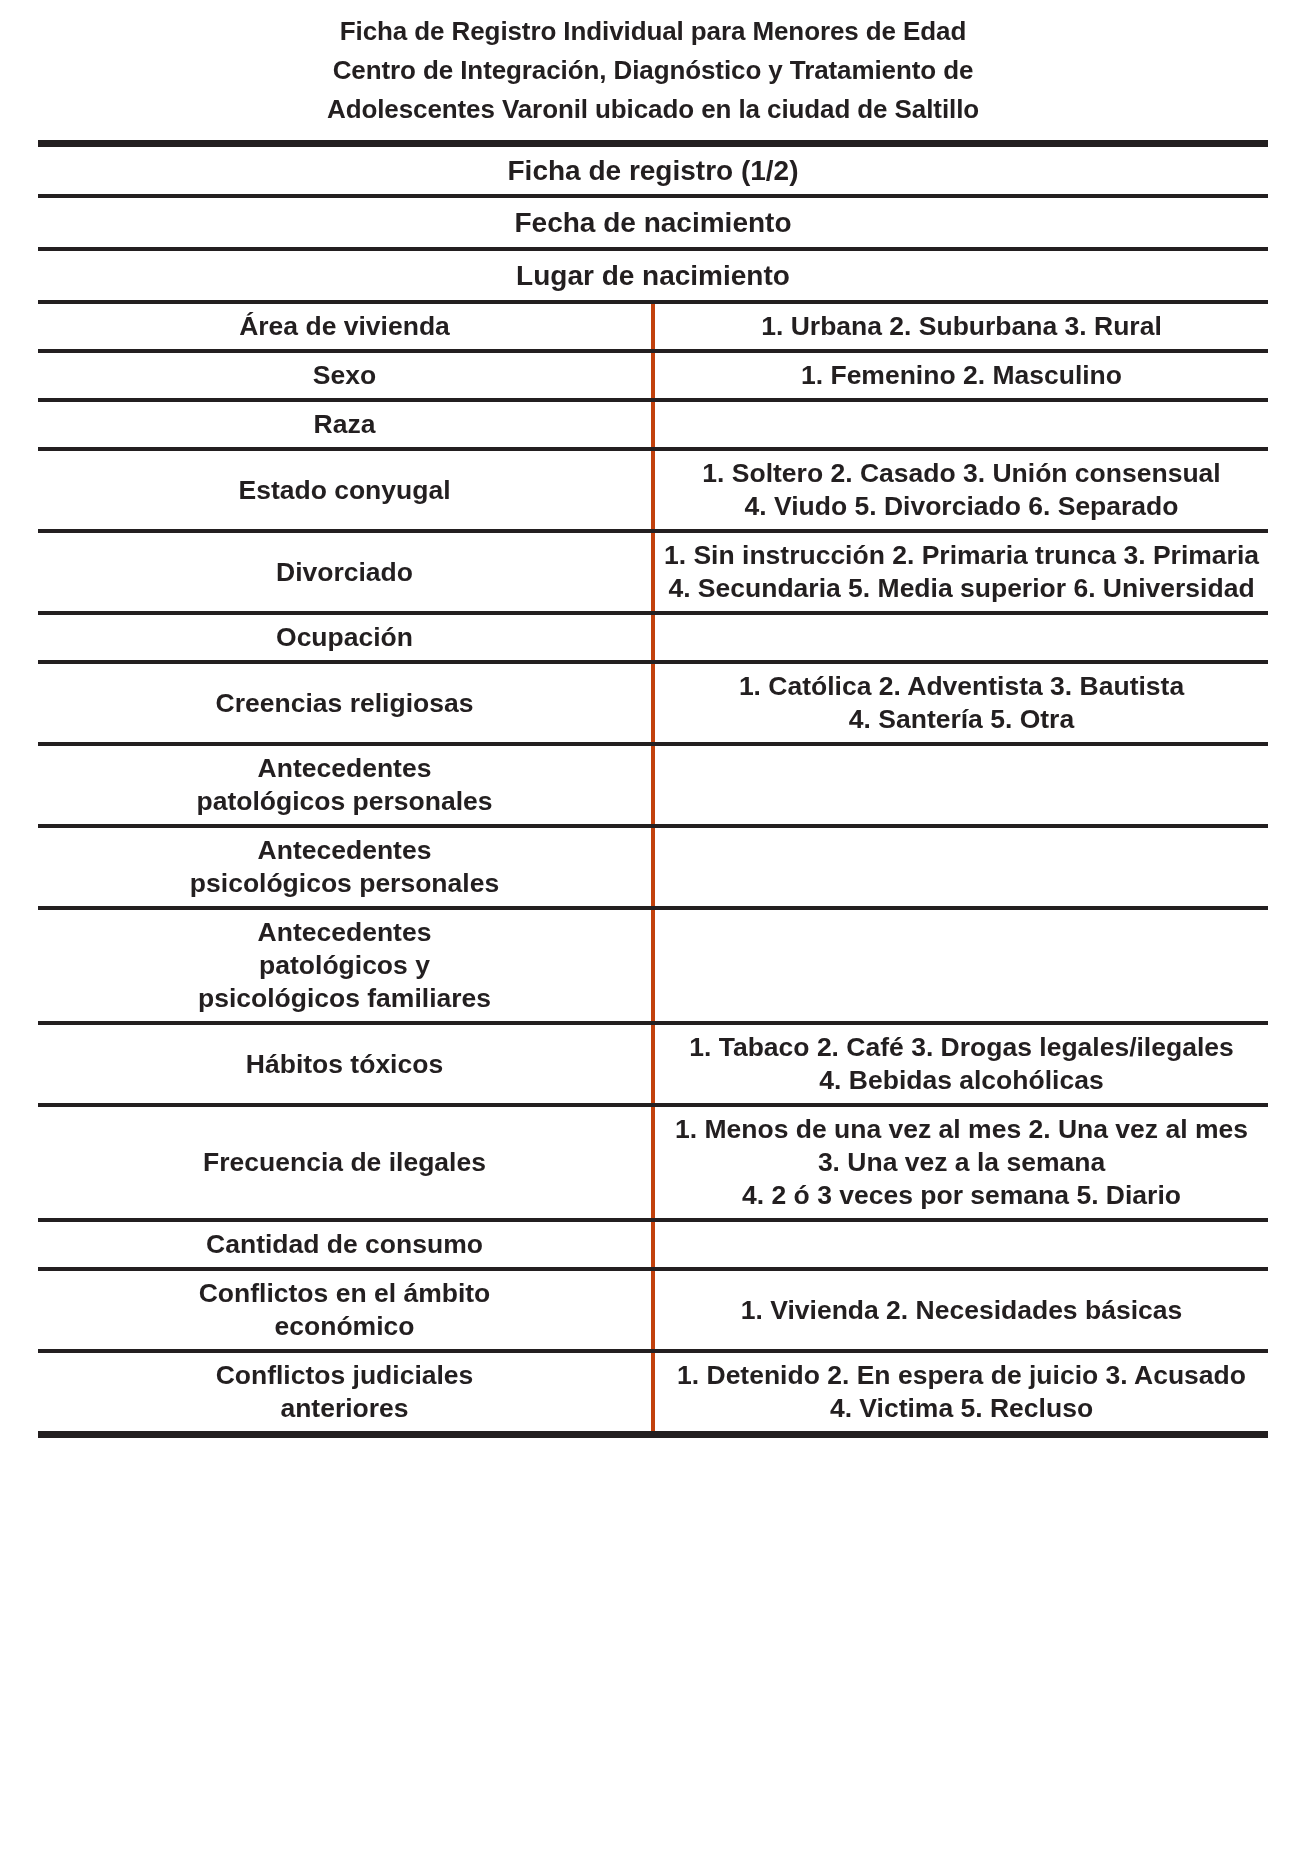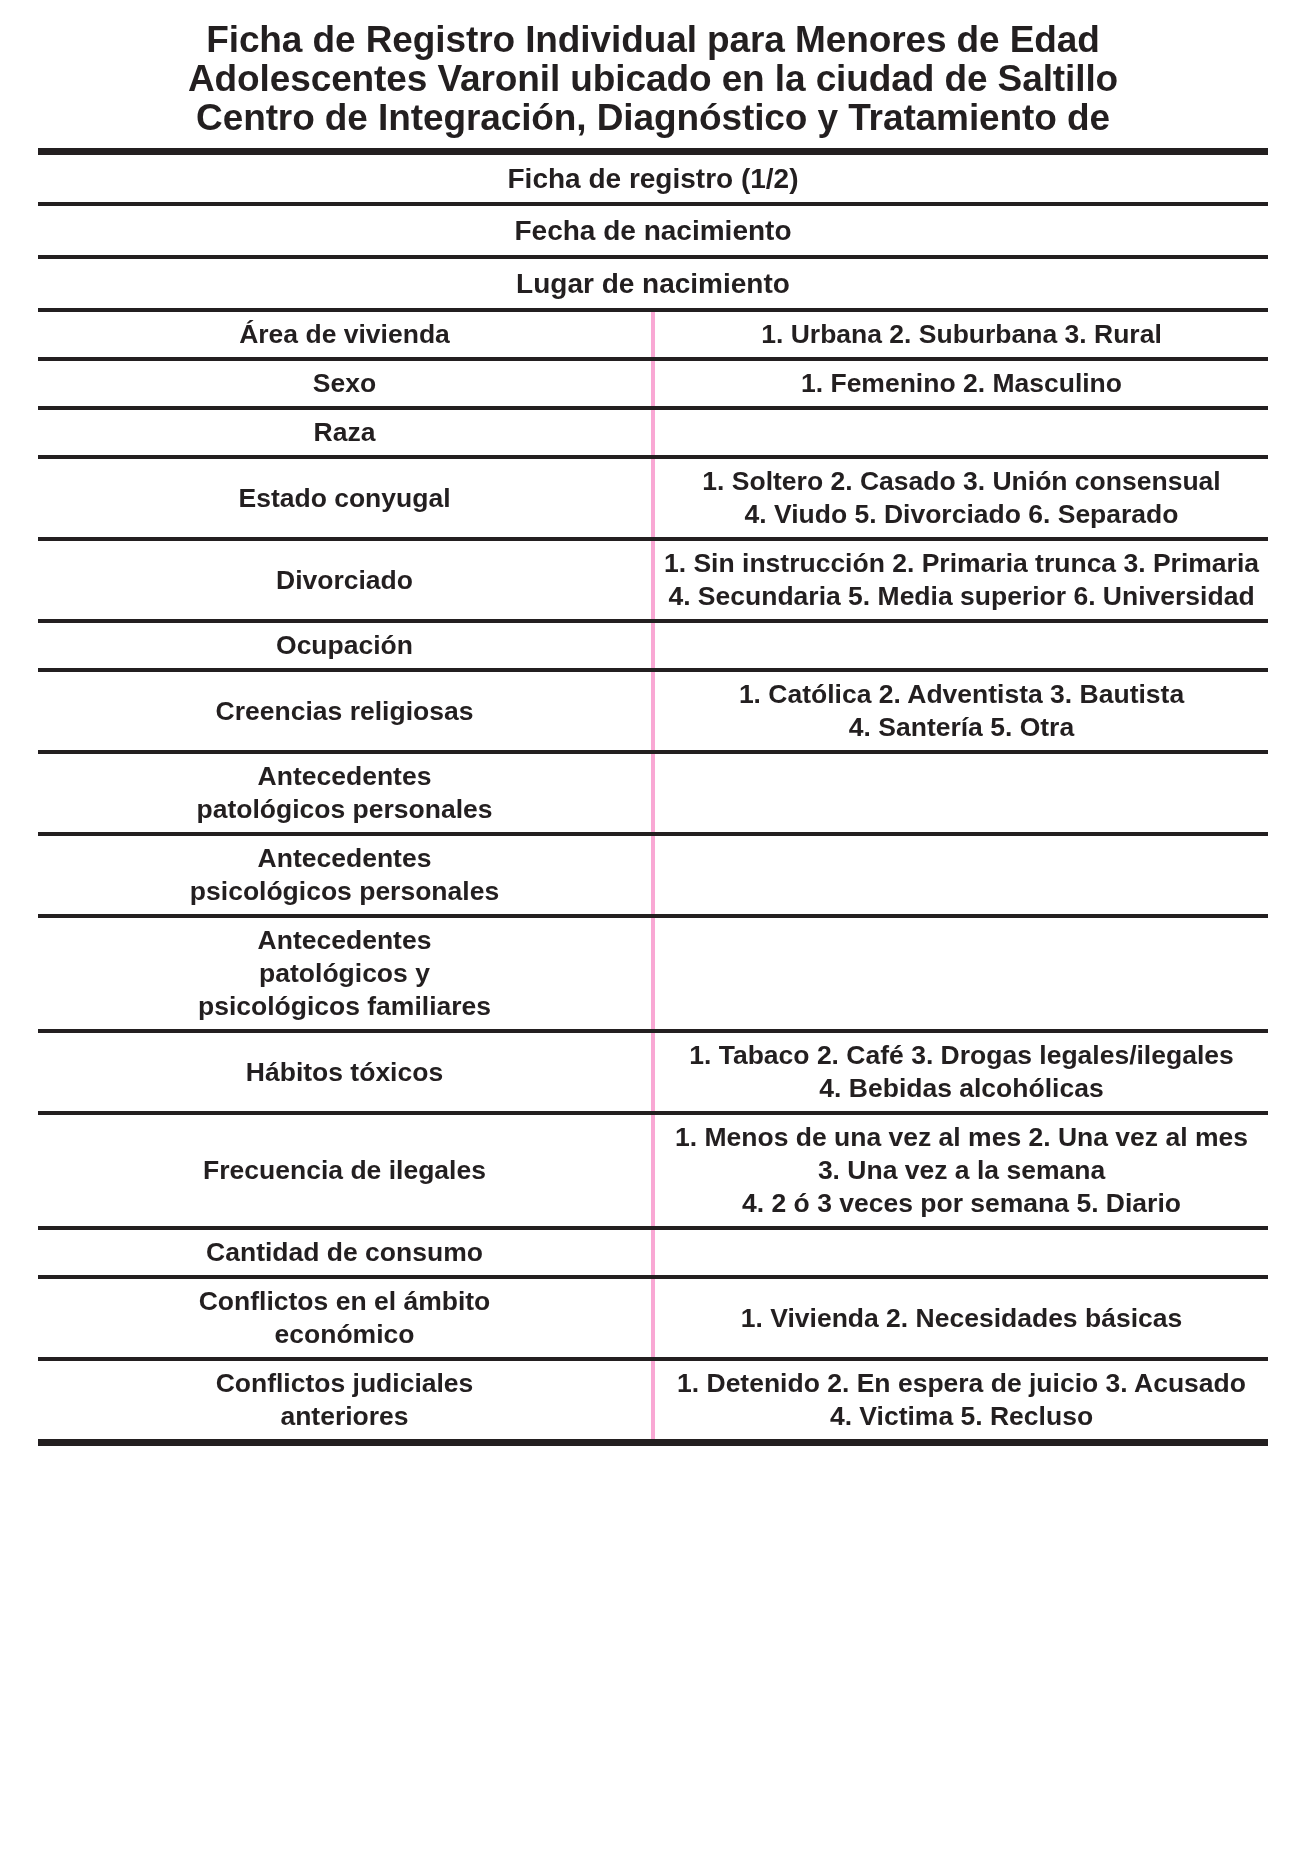--- a/index.html
+++ b/index.html
@@ -18,24 +18,24 @@
   .page {
     position: relative;
     width: 1306px;
     height: 1868px;
     box-sizing: border-box;
     padding: 0;
   }
   
   .doc-title {
     width: 1306px;
-    padding-top: 20px;
+    padding-top: 12px;
     text-align: center;
     font-weight: bold;
-    font-size: 37px;
+    font-size: 26px;
     line-height: 39px;
     letter-spacing: -0.1px;
   }
   .doc-title .tline {
     display: block;
     white-space: nowrap;
   }
 
   
   .ficha-table {
@@ -56,21 +56,21 @@
     color: #231f20;
   }
   
   .ficha-table tr + tr td { border-top: none; }
 
   .row-thick-top td { border-top: 7px solid #231f20 !important; }
   .row-thick-bottom td { border-bottom: 7px solid #231f20 !important; }
 
   .cell-label {
     width: 424px;
-    border-right: 4px solid #f9a8d4;
+    border-right: 4px solid #c2410c;
     padding-left: 8px;
     padding-right: 8px;
   }
   .cell-value {
     width: 798px;
     padding-left: 10px;
     padding-right: 10px;
   }
   .cell-full {
     width: 1222px;
@@ -90,22 +90,22 @@
     font-size: 28px;
   }
 </style>
 </head>
 <body>
 
 <div class="page">
 
   <div class="doc-title">
     <span class="tline">Ficha de Registro Individual para Menores de Edad</span>
+    <span class="tline">Centro de Integración, Diagnóstico y Tratamiento de</span>
     <span class="tline">Adolescentes Varonil ubicado en la ciudad de Saltillo</span>
-    <span class="tline">Centro de Integración, Diagnóstico y Tratamiento de</span>
   </div>
 
   <table class="ficha-table">
     <tbody>
 
       <tr class="section-head row-thick-top">
         <td class="cell-full" colspan="2">Ficha de registro (1/2)</td>
       </tr>
 
 

